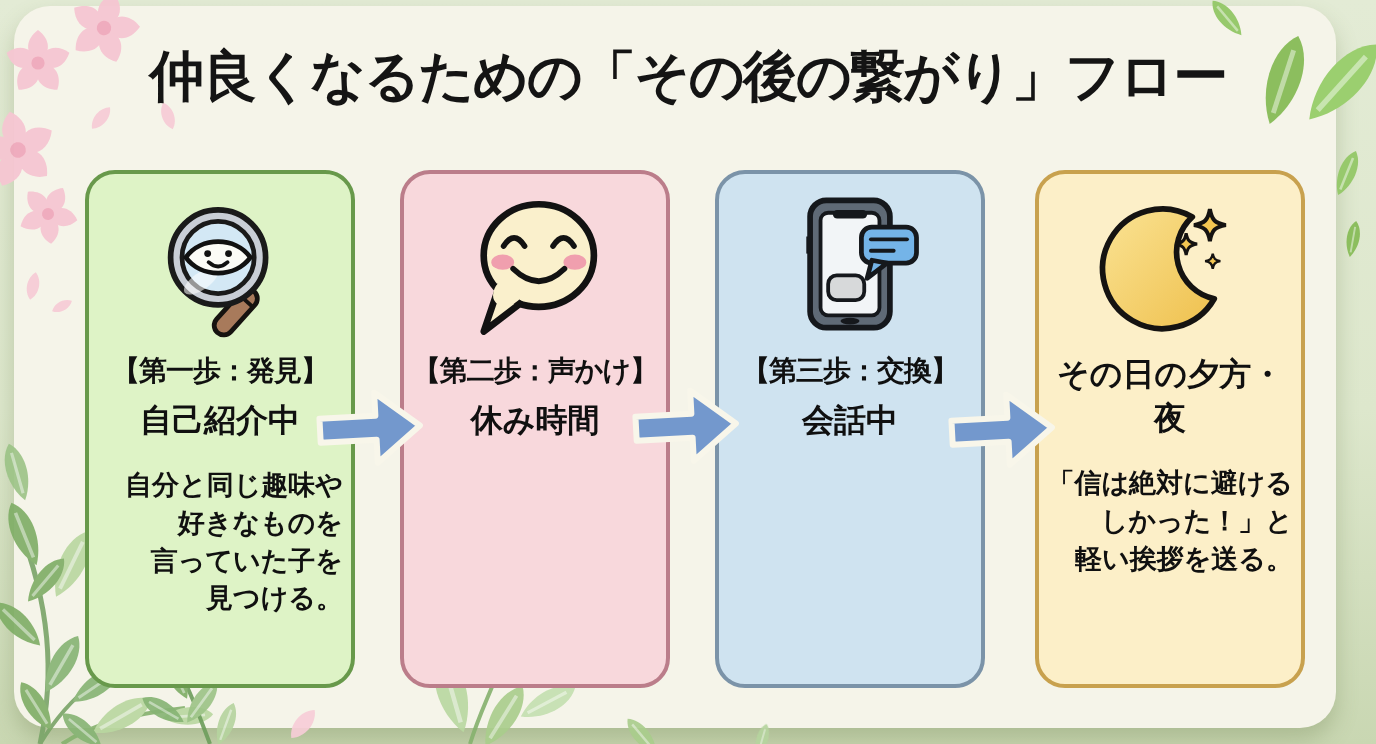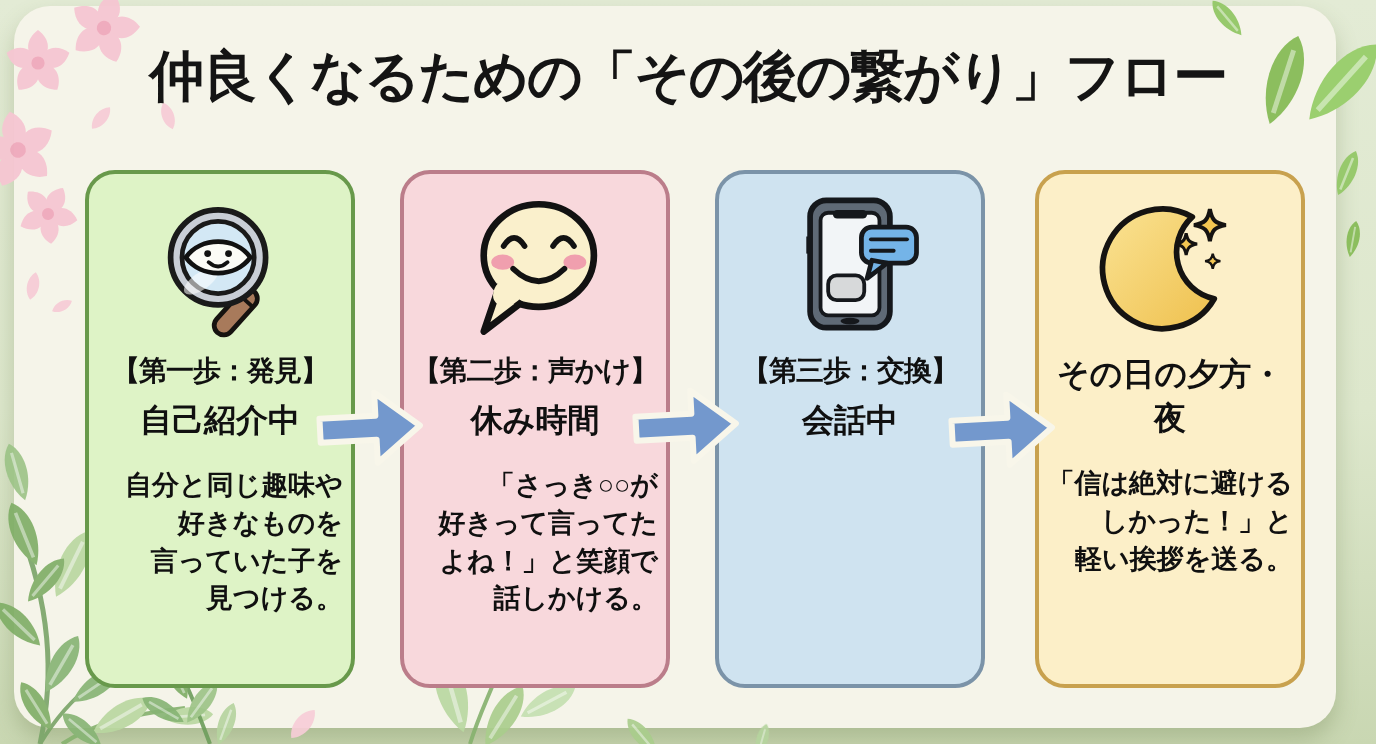--- a/index.html
+++ b/index.html
@@ -166,24 +166,20 @@
         <ellipse cx="53" cy="107" rx="19" ry="14" fill="#faf0cc" transform="rotate(-40 53 107)"></ellipse>
         <path d="M47,60 Q58,43 69,60" stroke="#121212" stroke-width="6" fill="none" stroke-linecap="round"></path>
         <path d="M99,60 Q110,43 121,60" stroke="#121212" stroke-width="6" fill="none" stroke-linecap="round"></path>
         <ellipse cx="46" cy="77" rx="12" ry="8" fill="#f09fae"></ellipse>
         <ellipse cx="122" cy="77" rx="12" ry="8" fill="#f09fae"></ellipse>
         <path d="M57,84 Q84,110 111,84" stroke="#121212" stroke-width="6" fill="none" stroke-linecap="round"></path>
       </svg>
     </div>
     <h2 class="heading">【第二歩：声かけ】</h2>
     <div class="timing">休み時間</div>
-    <p class="body">「さっき○○が
-好きって言ってた
-よね！」と笑顔で
-話しかける。</p>
   </section>
 
   <section class="card s3">
     <div class="icon-wrap">
       <svg width="152" height="152" viewBox="0 0 160 160">
         <rect x="34" y="50" width="5" height="18" fill="#15181c"></rect>
         <rect x="38" y="12" width="84" height="134" rx="17" fill="#5f6a76" stroke="#15181c" stroke-width="6"></rect>
         <rect x="49" y="25" width="62" height="108" rx="8" fill="#f2f5f7" stroke="#15181c" stroke-width="4"></rect>
         <rect x="62" y="22" width="36" height="9" rx="4.5" fill="#15181c"></rect>
         <rect x="57" y="91" width="38" height="26" rx="9" fill="#d7d9da" stroke="#15181c" stroke-width="4"></rect>

